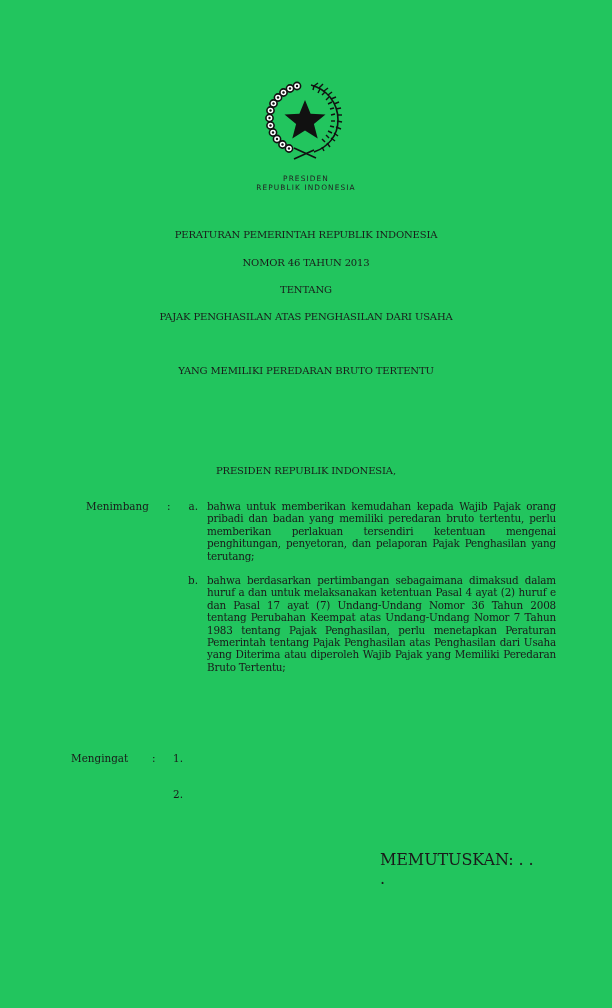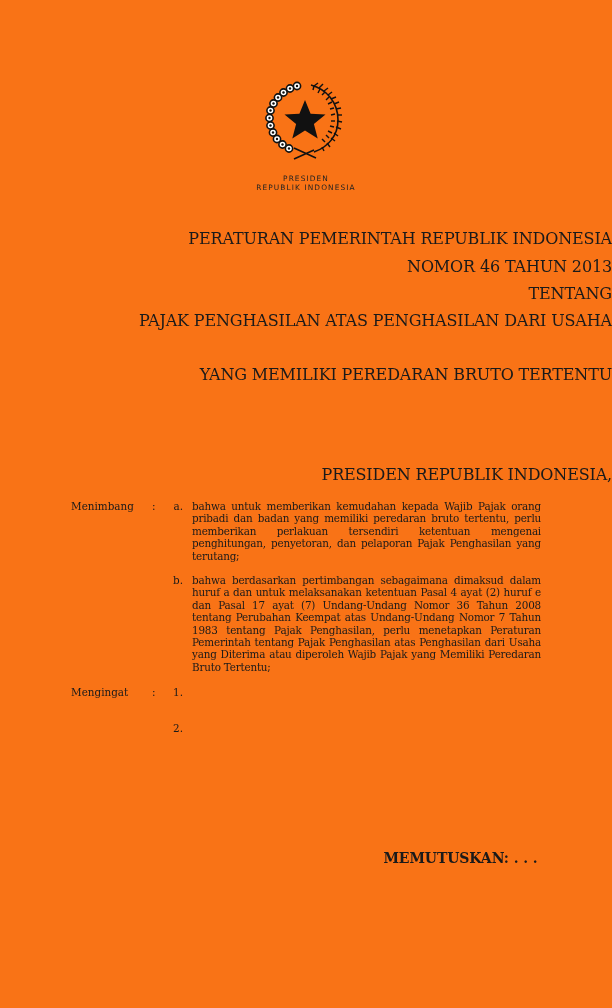--- a/index.html
+++ b/index.html
@@ -1,30 +1,30 @@
 <!DOCTYPE html>
 <html><head>
   <meta charset="utf-8">
   <style>
     html, body { margin: 0; padding: 0; background: #ffffff; }
     body { width: 612px; height: 1008px; position: relative; overflow: hidden;
       font-family: "DejaVu Serif", "Liberation Serif", serif; color: #1a1a1a; }
-    .page { position: absolute; left: 0; top: 0; width: 612px; height: 1008px; background: #f97316; }
+    .page { position: absolute; left: 0; top: 0; width: 612px; height: 1008px; background: #22c55e; }
     .emblem { position: absolute; left: 264px; top: 80px; width: 80px; height: 80px; }
     .presiden-caption { position: absolute; left: 206px; width: 200px; text-align: center;
       font-family: "DejaVu Sans", "Liberation Sans", sans-serif; font-size: 7.4px; letter-spacing: 1.1px; color: #222; }
     .cap1 { top: 174px; }
     .cap2 { top: 183px; }
-    .center-line { position: absolute; left: 0; width: 612px; text-align: right; font-size: 16px; letter-spacing: -0.15px; }
+    .center-line { position: absolute; left: 0; width: 612px; text-align: center; font-size: 10px; letter-spacing: -0.15px; }
     .block { position: absolute; font-size: 10.4px; line-height: 12.4px; }
     .label { position: absolute; left: 71px; }
     .colon { position: absolute; left: 152px; }
     .marker { position: absolute; width: 20px; text-align: right; }
     .para { position: absolute; left: 192px; width: 349px; text-align: justify; text-align-last: left; letter-spacing: -0.2px; }
-    .closing { position: absolute; left: 380px; width: 161px; text-align: center; font-size: 14px; top: 850px; letter-spacing: -0.1px; font-weight: bold; }
+    .closing { position: absolute; left: 380px; width: 161px; text-align: left; font-size: 16px; top: 850px; letter-spacing: -0.1px; }
   </style>
 </head>
 <body>
 
 <div class="page">
 
   <svg class="emblem" viewBox="0 0 80 80" xmlns="http://www.w3.org/2000/svg">
 
     <polygon points="41,20 46.6,33.8 61.5,34.6 49.9,44 53.7,58.5 41,50.4 28.3,58.5 32.1,44 20.5,34.6 35.4,33.8" fill="#111"></polygon>
 
@@ -94,32 +94,32 @@
   <div class="presiden-caption cap2">REPUBLIK INDONESIA</div>
 
   <div class="center-line" style="top:229px">PERATURAN PEMERINTAH REPUBLIK INDONESIA</div>
   <div class="center-line" style="top:257px">NOMOR 46 TAHUN 2013</div>
   <div class="center-line" style="top:311px">PAJAK PENGHASILAN ATAS PENGHASILAN DARI USAHA</div>
   <div class="center-line" style="top:284px">TENTANG</div>
   <div class="center-line" style="top:365px">YANG MEMILIKI PEREDARAN BRUTO TERTENTU</div>
 
   <div class="center-line" style="top:465px">PRESIDEN REPUBLIK INDONESIA,</div>
 
-  <div class="block" style="left:0;top:500px;width:568px;height:200px">
+  <div class="block" style="left:15px;top:500px;width:568px;height:200px">
     <span class="label" style="top:0">Menimbang</span>
     <span class="colon" style="top:0">:</span>
 
     <span class="marker" style="left:163px;top:0">a.</span>
     <div class="para" style="top:0">bahwa untuk memberikan kemudahan kepada Wajib Pajak orang pribadi dan badan yang memiliki peredaran bruto tertentu, perlu memberikan perlakuan tersendiri ketentuan mengenai penghitungan, penyetoran, dan pelaporan Pajak Penghasilan yang terutang;</div>
 
     <span class="marker" style="left:163px;top:74px">b.</span>
     <div class="para" style="top:74px">bahwa berdasarkan pertimbangan sebagaimana dimaksud dalam huruf a dan untuk melaksanakan ketentuan Pasal 4 ayat (2) huruf e dan Pasal 17 ayat (7) Undang-Undang Nomor 36 Tahun 2008 tentang Perubahan Keempat atas Undang-Undang Nomor 7 Tahun 1983 tentang Pajak Penghasilan, perlu menetapkan Peraturan Pemerintah tentang Pajak Penghasilan atas Penghasilan dari Usaha yang Diterima atau diperoleh Wajib Pajak yang Memiliki Peredaran Bruto Tertentu;</div>
   </div>
 
-  <div class="block" style="left:0;top:686px;width:612px;height:110px">
+  <div class="block" style="left:0;top:752px;width:612px;height:110px">
     <span class="label" style="top:0">Mengingat</span>
     <span class="colon" style="top:0">:</span>
 
     <span class="marker" style="left:163px;top:0">1.</span>
 
     <span class="marker" style="left:163px;top:36px">2.</span>
   </div>
 
   <div class="closing">MEMUTUSKAN: . . .</div>
 </div>

